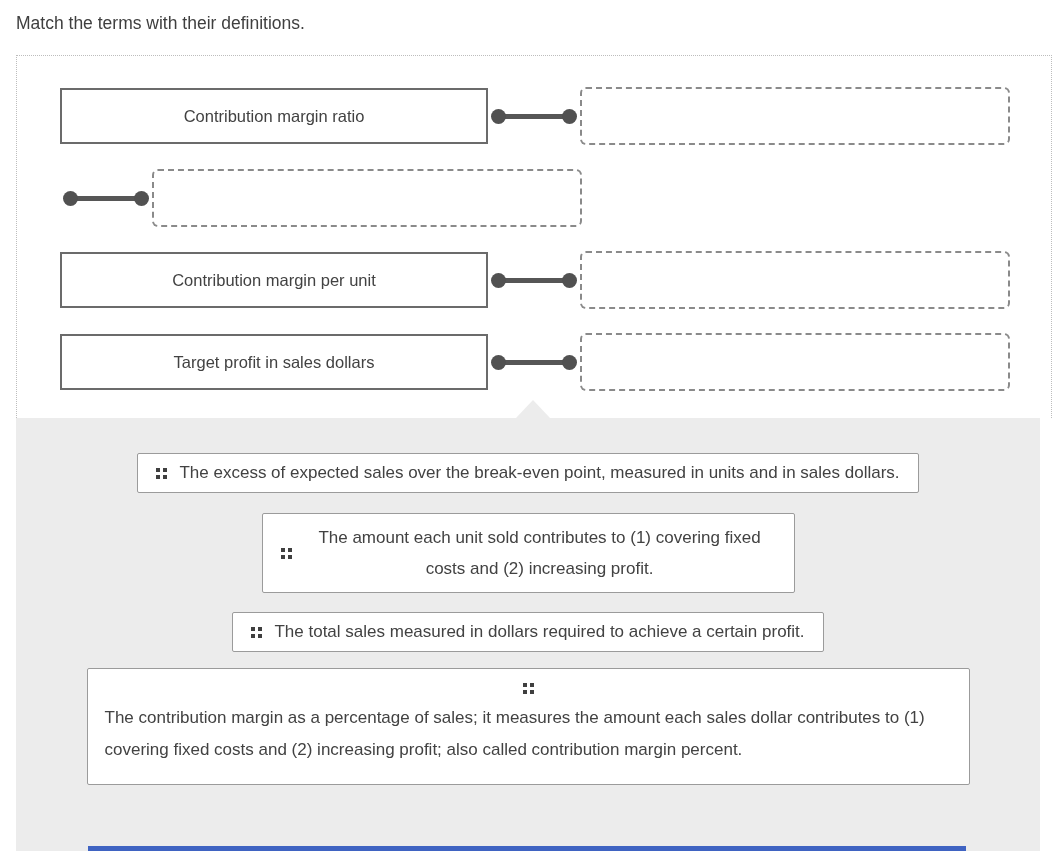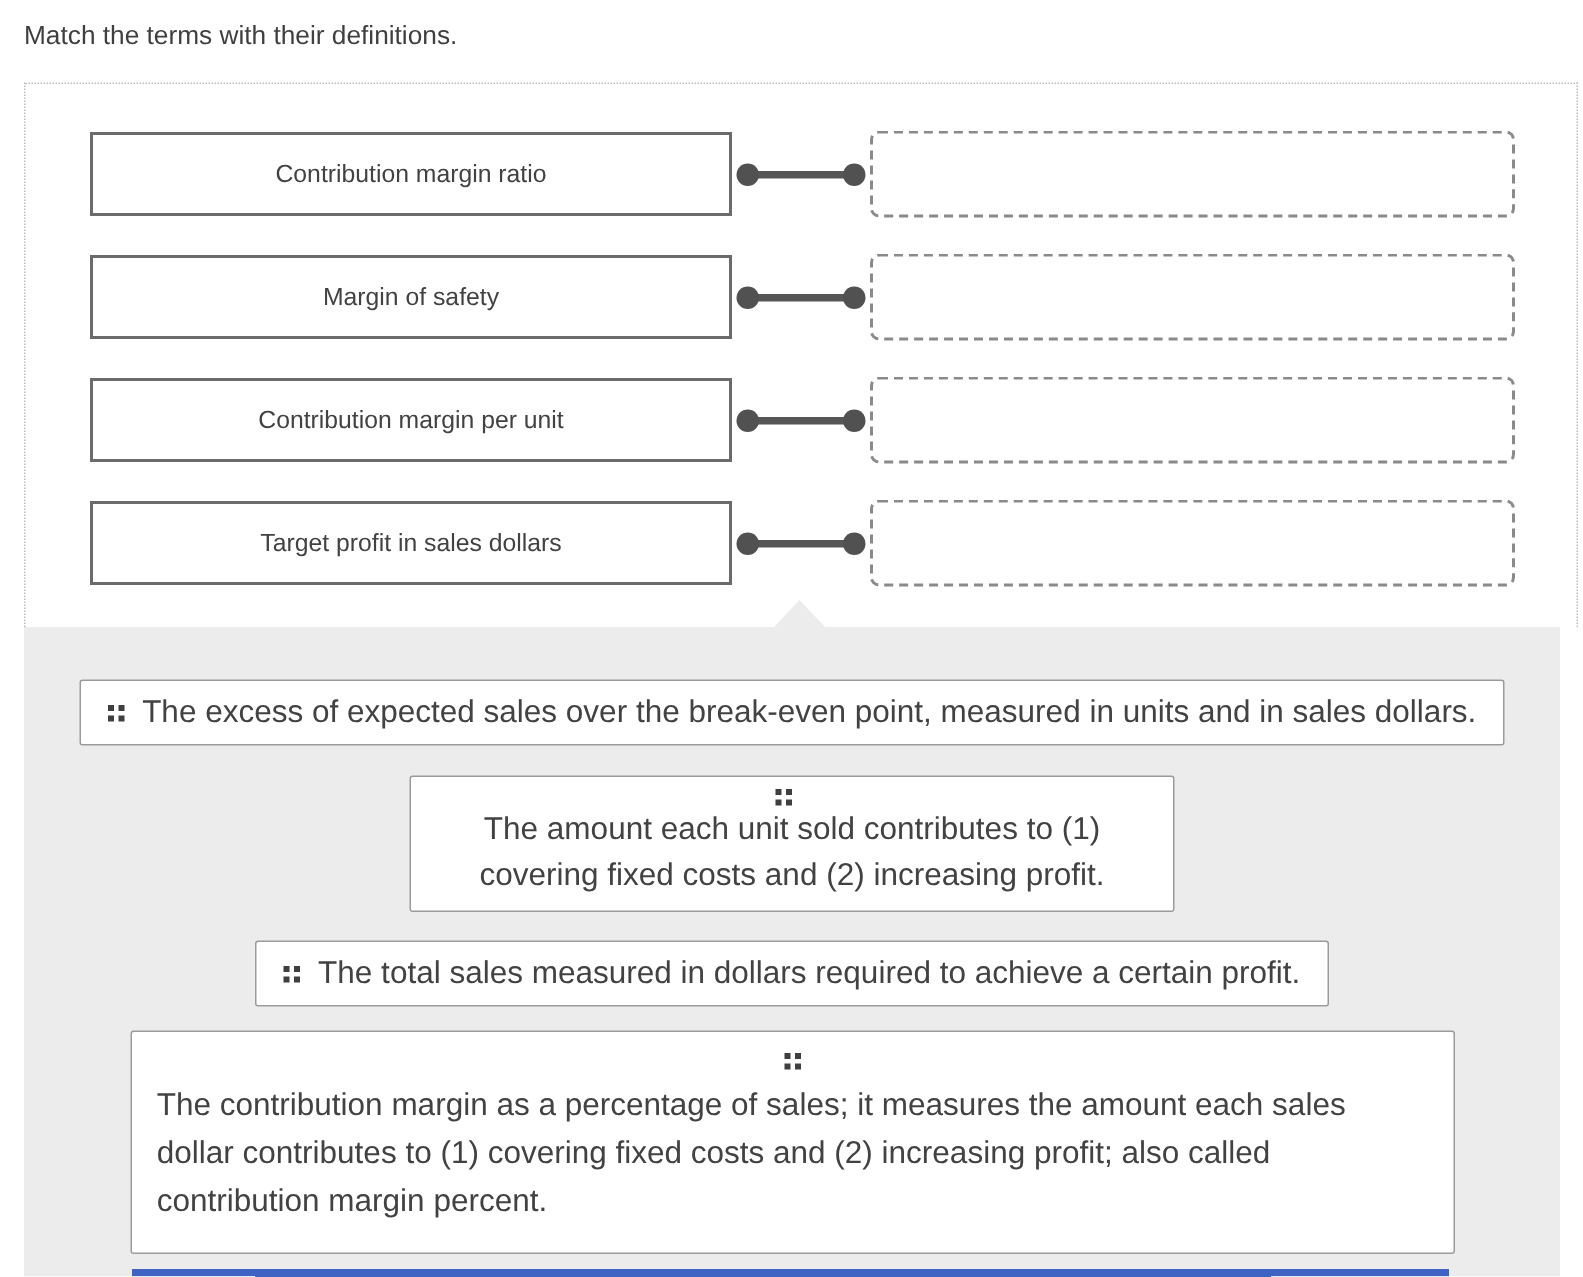--- a/index.html
+++ b/index.html
@@ -61,32 +61,32 @@
     position:absolute;top:-18px;left:500px;
     width:0;height:0;
     border-left:17px solid transparent;
     border-right:17px solid transparent;
     border-bottom:18px solid #ececec;
   }
   .card{
     box-sizing:border-box;
     background:#ffffff;border:1px solid #9b9b9b;border-radius:2px;
     display:flex;align-items:center;
-    font-size:21px;color:#424242;
+    font-size:17px;color:#424242;
     cursor:grab;
   }
   .grip{
     display:inline-grid;grid-template-columns:4px 4px;grid-auto-rows:4px;
     gap:3px;flex:0 0 auto;
   }
   .grip i{display:block;width:4px;height:4px;background:#3f3f3f;}
   .card-text{margin:0;}
   .card-1{padding:9px 18px;white-space:nowrap;}
   .card-1 .grip{margin-right:12px;}
-  .card-2{margin-top:20px;padding:8px 18px;flex-direction:column;}
+  .card-2{margin-top:20px;padding:8px 18px;}
   .card-2 .grip{margin-right:12px;}
   .card-2 .card-text{max-width:472px;text-align:center;line-height:31px;}
   .card-3{margin-top:19px;padding:9px 18px;white-space:nowrap;}
   .card-3 .grip{margin-right:12px;}
   .card-4{
     margin-top:16px;width:883px;
     padding:14px 17px 18px 17px;
     flex-direction:column;align-items:stretch;
   }
   .card-4 .grip{margin:0 auto 8px auto;}
@@ -112,23 +112,20 @@
       </div>
       <div class="connector">
         <span class="bar"></span>
         <span class="dot left"></span>
         <span class="dot right"></span>
       </div>
       <div class="drop-zone"></div>
     </div>
 
     <div class="match-row">
-      <div class="term-box">
-        <span>Margin of safety</span>
-      </div>
       <div class="connector">
         <span class="bar"></span>
         <span class="dot left"></span>
         <span class="dot right"></span>
       </div>
       <div class="drop-zone"></div>
     </div>
 
     <div class="match-row">
       <div class="term-box">

